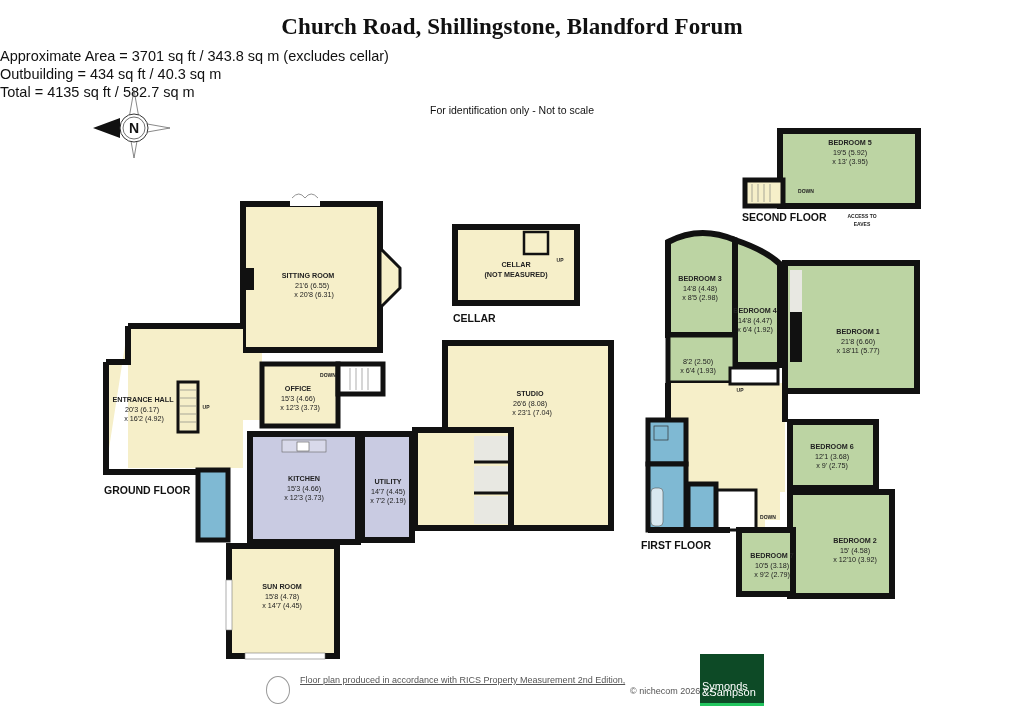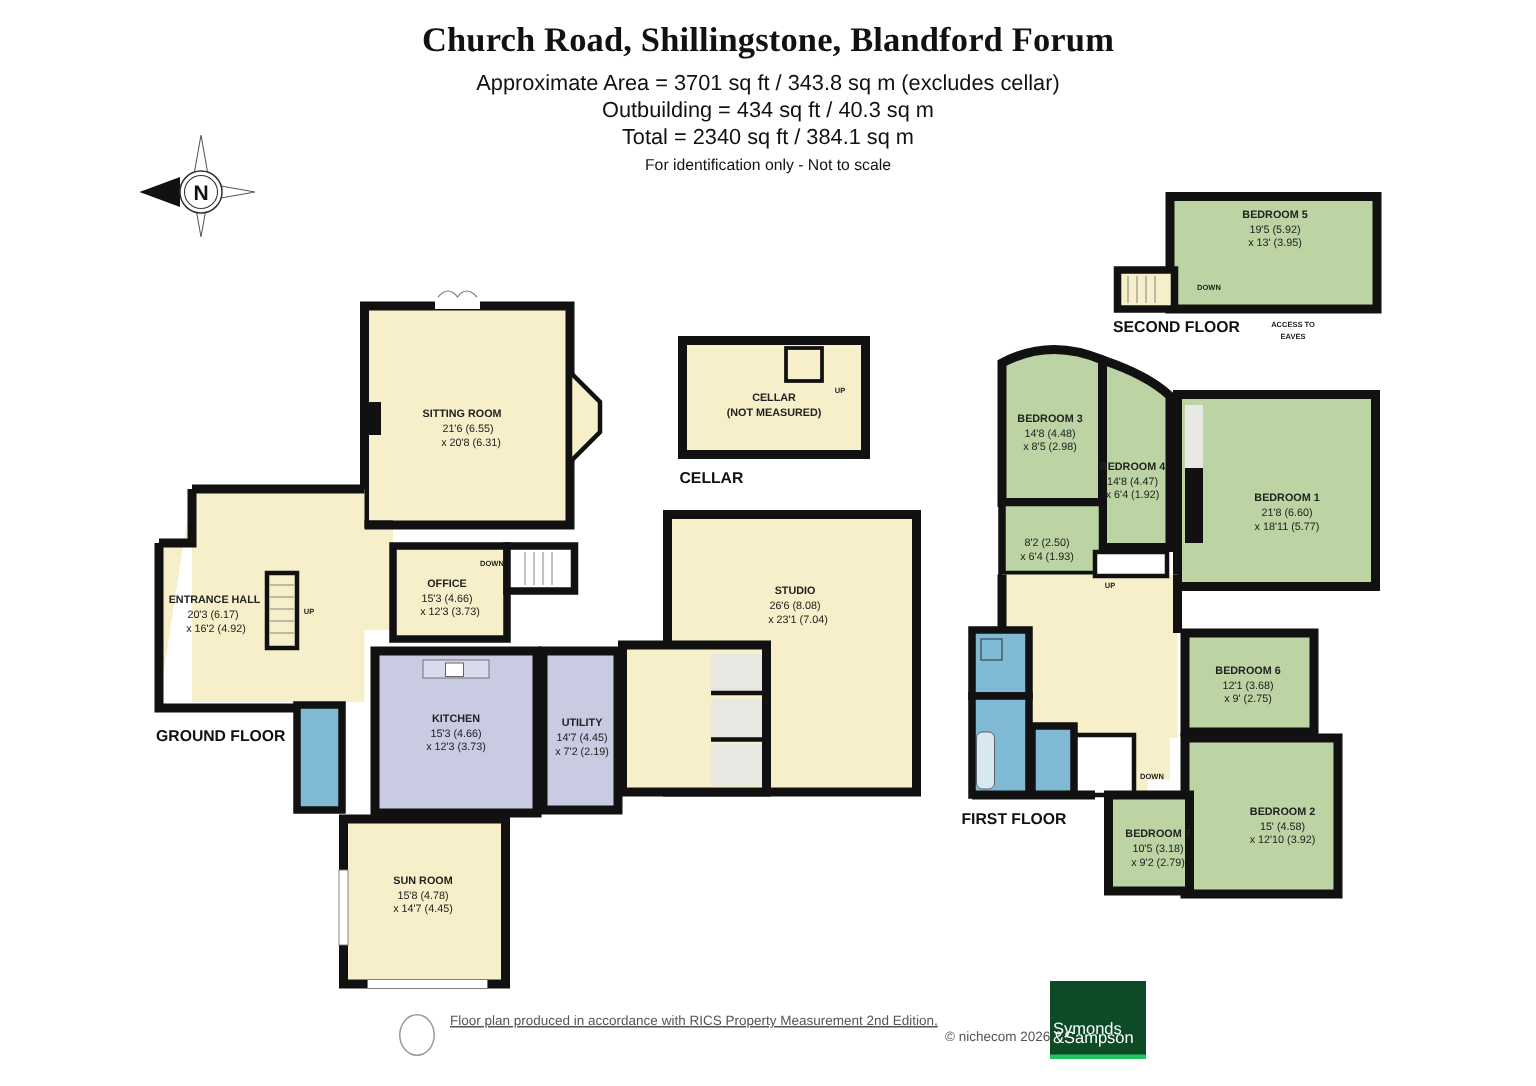--- a/index.html
+++ b/index.html
@@ -1,37 +1,37 @@
 <!DOCTYPE html>
 <html><head>
 <meta charset="utf-8">
 <style>
   html, body { margin:0; padding:0; background:#ffffff; }
   body { width:1024px; height:724px; position:relative; overflow:hidden; font-family:"Liberation Sans", sans-serif; color:#111; }
   .title { position:absolute; top:14px; left:0; width:1024px; text-align:center; font-weight:bold; font-size:23px; letter-spacing:0.1px;font-family:Liberation Serif, serif; }
-  .sub { position:absolute; left:0; width:1024px; text-align:center; font-size:14.5px; }
+  .sub { position:absolute; left:0; width:1024px; text-align:left; font-size:14.5px; }
   .note { position:absolute; left:0; width:1024px; text-align:center; font-size:10.5px; top:104px; }
   svg.plan { position:absolute; left:0; top:0; }
   .rlabel { font-family:"Liberation Sans", sans-serif; font-weight:bold; font-size:7.2px; fill:#222; text-anchor:middle; }
   .rdim { font-family:"Liberation Sans", sans-serif; font-size:7.2px; fill:#222; text-anchor:middle; }
   .flabel { font-family:"Liberation Sans", sans-serif; font-weight:bold; font-size:10.5px; fill:#111; }
   .tiny { font-family:"Liberation Sans", sans-serif; font-weight:bold; font-size:5px; fill:#222; text-anchor:middle; }
   .footer { position:absolute; left:300px; top:675px; font-size:9px; color:#555; line-height:11px;text-decoration:underline; }
   .footer .copy { position:absolute; left:330px; top:11px; white-space:nowrap; }
   .person { position:absolute; left:266px; top:676px; width:22px; height:26px; border:1px solid #999; border-radius:50%; }
   .logo { position:absolute; left:700px; top:654px; width:64px; height:52px; background:#0d4a26; border-bottom:3px solid #22c55e; color:#fff; font-size:11px; line-height:12px; padding:15px; box-sizing:border-box; }
   .logo span { position:absolute; left:2px; }
 </style>
 </head>
 <body>
 
 <div class="title">Church Road, Shillingstone, Blandford Forum</div>
 <div class="sub" style="top:48px">Approximate Area = 3701 sq ft / 343.8 sq m (excludes cellar)</div>
 <div class="sub" style="top:66px">Outbuilding = 434 sq ft / 40.3 sq m</div>
-<div class="sub" style="top:84px">Total = 2340 sq ft / 384.1 sq m</div>
+<div class="sub" style="top:84px">Total = 4135 sq ft / 582.7 sq m</div>
 <div class="note">For identification only - Not to scale</div>
 
 <svg class="plan" width="1024" height="724" viewBox="0 0 1024 724">
 
   <g>
     <polygon points="134,90 140,124 134,158 128,124" fill="none" stroke="#555" stroke-width="0.7"></polygon>
     <polygon points="170,128 136,134 100,128 136,122" fill="none" stroke="#555" stroke-width="0.7"></polygon>
     <polygon points="93,128 120,118 120,138" fill="#111"></polygon>
     <circle cx="134" cy="128" r="14" fill="#fff" stroke="#333" stroke-width="1"></circle>
     <circle cx="134" cy="128" r="11" fill="none" stroke="#333" stroke-width="0.7"></circle>

